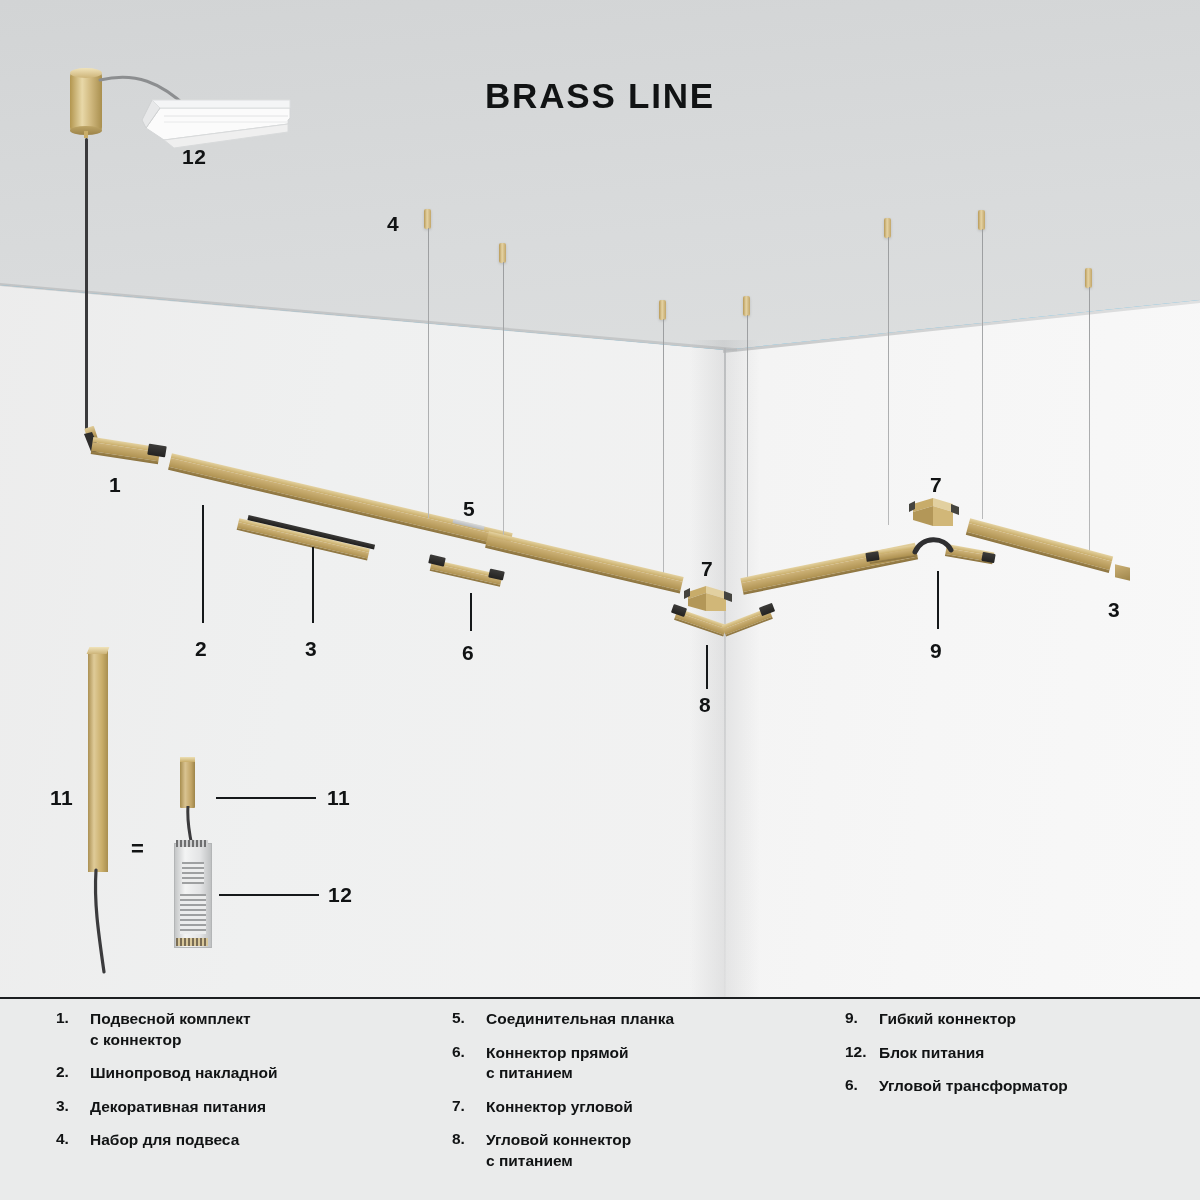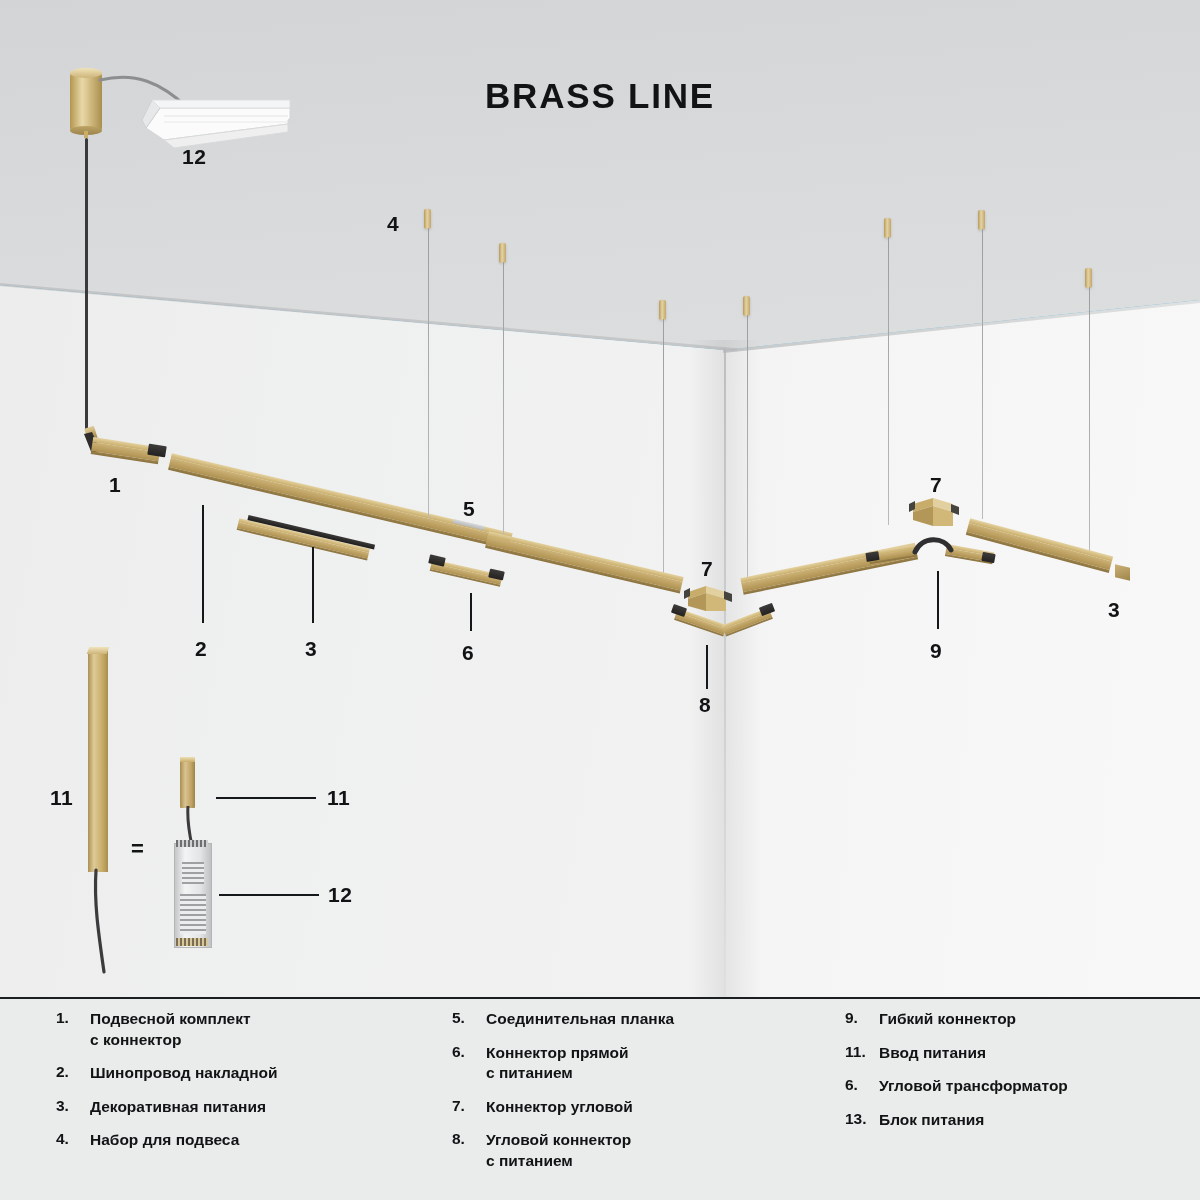--- a/index.html
+++ b/index.html
@@ -364,27 +364,23 @@
 с питанием</div>
       </div>
     </div>
 
     <div class="legcol c3">
       <div class="legrow">
         <div class="legnum">9.</div>
         <div class="legtxt">Гибкий коннектор</div>
       </div>
       <div class="legrow">
-        <div class="legnum">11.</div>
-        <div class="legtxt">Ввод питания</div>
+        <div class="legnum">12.</div>
+        <div class="legtxt">Блок питания</div>
       </div>
       <div class="legrow">
         <div class="legnum">6.</div>
         <div class="legtxt">Угловой трансформатор</div>
       </div>
-      <div class="legrow">
-        <div class="legnum">13.</div>
-        <div class="legtxt">Блок питания</div>
-      </div>
     </div>
   </div>
 
 </div>
 
 </body></html>

